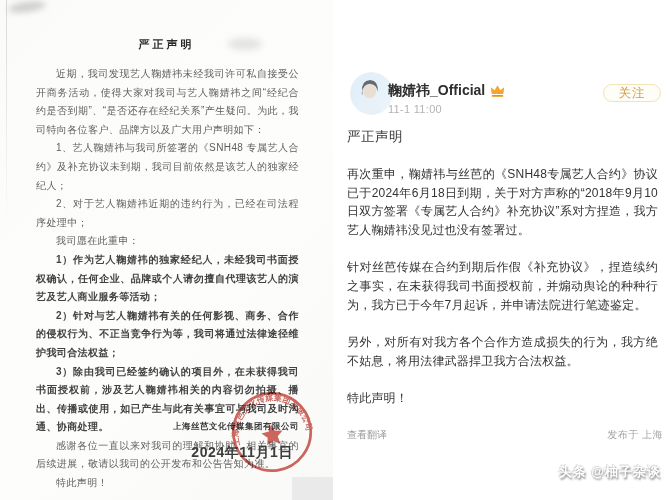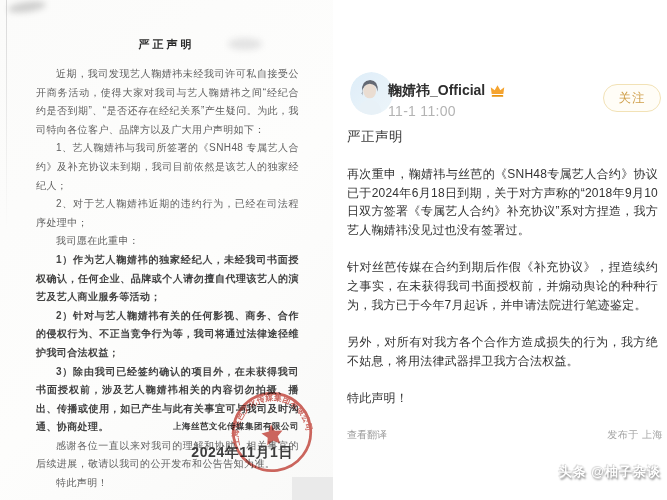--- a/index.html
+++ b/index.html
@@ -70,24 +70,24 @@
     border-radius:50%; overflow:hidden; cursor:pointer;
   }
   .p-name {
     position:absolute; left:55px; top:74px;
     font-size:14px; font-weight:bold; color:#2e2e2e; cursor:pointer;
     display:flex; align-items:center; gap:5px; white-space:nowrap;
   }
   .crown { width:15px; height:14px; display:inline-block; }
   .p-time {
     position:absolute; left:55px; top:95px;
-    font-size:14px; color:#b3b3b3; letter-spacing:.3px;
+    font-size:11px; color:#b3b3b3; letter-spacing:.3px;
   }
   .follow-btn {
-    position:absolute; left:270px; top:76px; width:58px; height:28px;
+    position:absolute; left:270px; top:76px; width:58px; height:18px;
     border:1px solid #f2e2b6; border-radius:14px; background:#fffdf7;
     color:#cf9f4a; font-size:12.5px; letter-spacing:1px;
     display:flex; align-items:center; justify-content:center; cursor:pointer;
     font-family:inherit;
   }
   .p-title {
     position:absolute; left:14px; top:120px;
     font-size:13.5px; color:#383838; letter-spacing:.5px;
   }
   .p-body {

